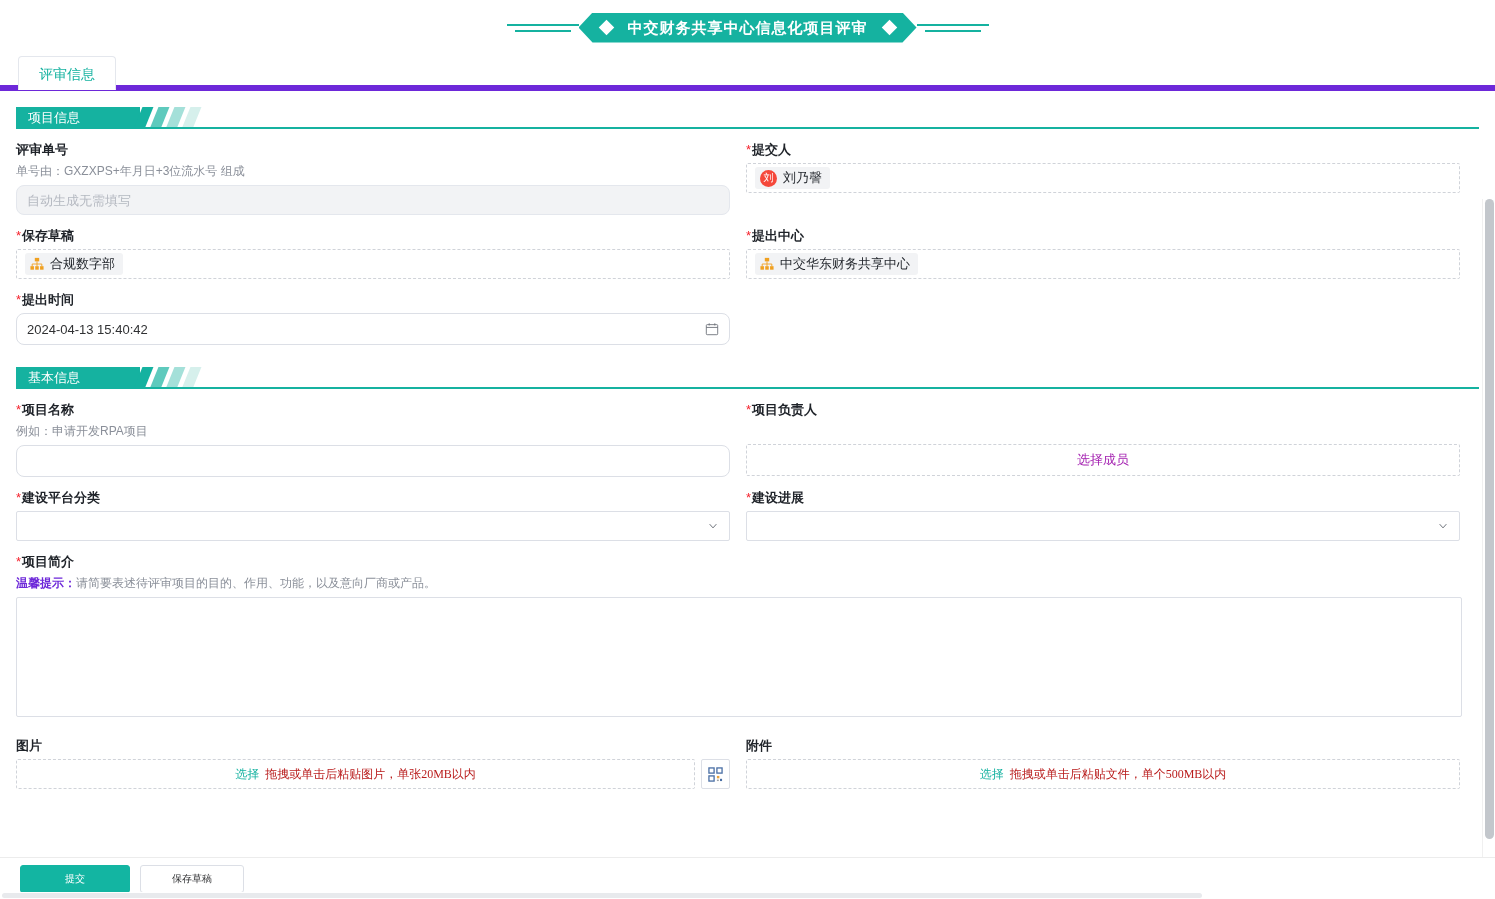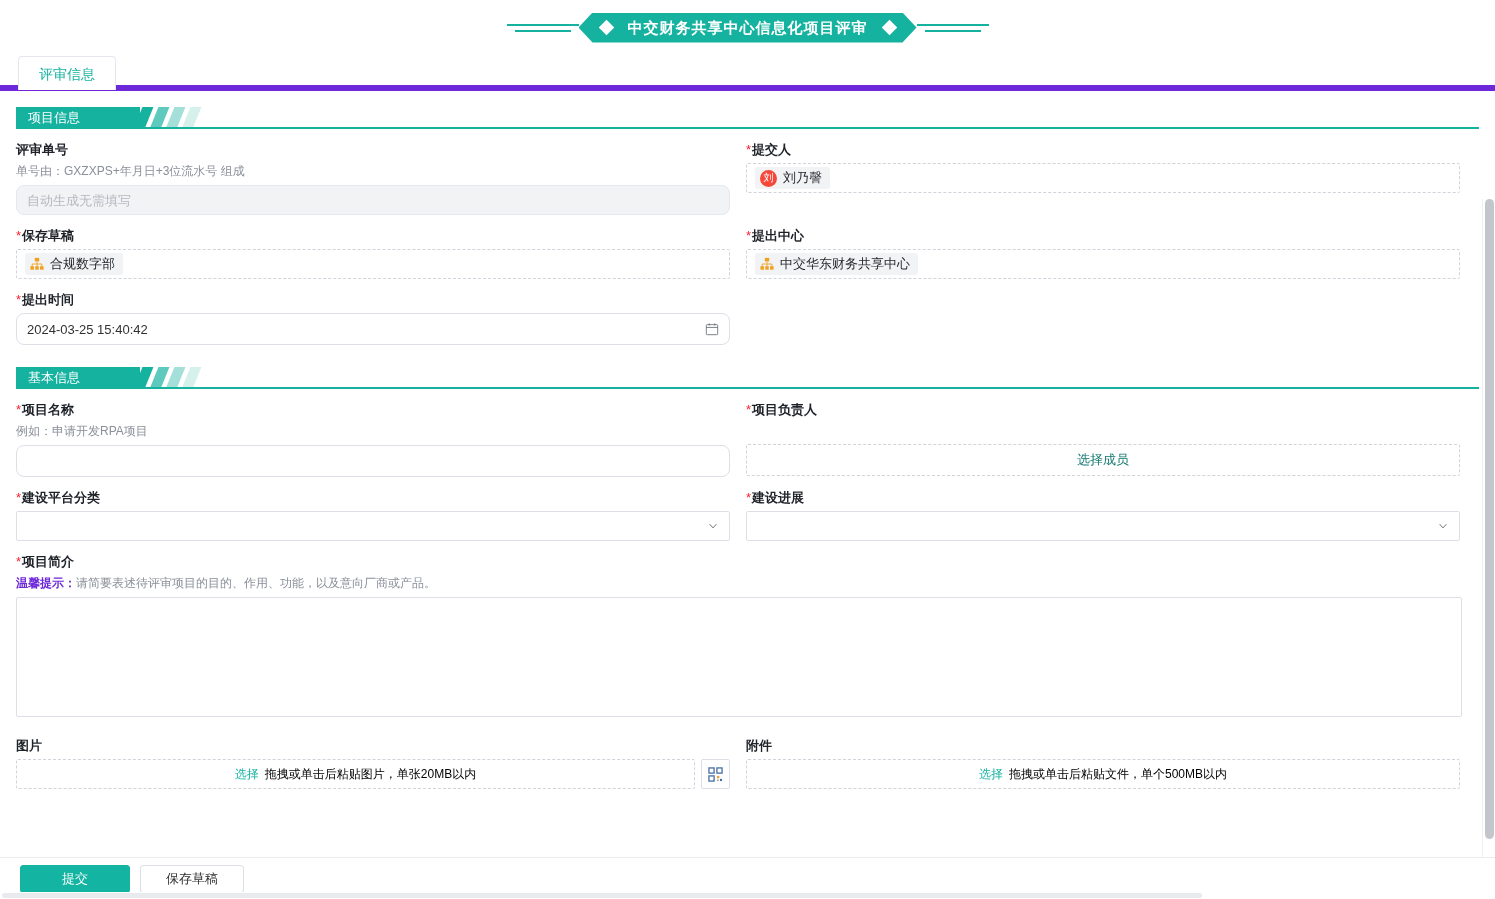--- a/index.html
+++ b/index.html
@@ -91,21 +91,21 @@
     border: 0; outline: 0; background: transparent; width: 100%;
     font-family: inherit; font-size: 13px; color: #303133;
   }
   .input input::placeholder { color: #b4b8c0; }
 
   .dashed {
     width: 100%; min-height: 30px; border: 1px dashed #d0d3d9; border-radius: 2px;
     background: #fff; display: flex; align-items: center; padding: 3px 8px;
   }
   .dashed.center { justify-content: center; }
-  .ph-center { font-size: 13px; color: #0f766e; }
+  .ph-center { font-size: 13px; color: #a21caf; }
 
   .chip {
     display: inline-flex; align-items: center; gap: 6px; background: #f2f3f5;
     border-radius: 3px; padding: 2px 8px 2px 5px; font-size: 13px; color: #1f2329;
     height: 22px;
   }
   .avatar {
     width: 17px; height: 17px; border-radius: 50%; background: #f5483b; color: #fff;
     font-size: 10px; display: flex; align-items: center; justify-content: center;
     flex: 0 0 auto;
@@ -125,36 +125,36 @@
     font-family: inherit; font-size: 13px; color: #303133; outline: none;
   }
 
   .upload-row { display: flex; gap: 6px; align-items: center; }
   .upload {
     flex: 1 1 auto; height: 30px; border: 1px dashed #d0d3d9; border-radius: 2px;
     display: flex; align-items: center; justify-content: center; gap: 6px;
     font-size: 12px; background: #fff; cursor: pointer;
   }
   .upload .pick { color: #15b2a0; }
-  .upload .tip { color: #000000; }
+  .upload .tip { color: #b91c1c; font-family: Liberation Serif, serif; }
   .qrbtn {
     width: 29px; height: 30px; border: 1px solid #dcdfe6; border-radius: 2px;
     background: #fff; display: flex; align-items: center; justify-content: center;
     cursor: pointer; flex: 0 0 auto;
   }
 
   
   .footer {
     position: absolute; left: 0; right: 0; bottom: 0; height: 42px;
     background: #fff; border-top: 1px solid #ececec;
     display: flex; align-items: center; gap: 10px; padding-left: 20px;
   }
   .btn {
     height: 28px; min-width: 64px; padding: 0 18px; border-radius: 3px;
-    font-size: 13px; font-family: inherit; cursor: pointer;
+    font-size: 10px; font-family: inherit; cursor: pointer;
     display: inline-flex; align-items: center; justify-content: center;
   }
   .btn.primary { background: #13b5a2; color: #fff; border: 1px solid #13b5a2; width: 110px; }
   .btn.ghost { background: #fff; color: #303133; border: 1px solid #dcdfe6; width: 104px; }
 
   
   .vscroll {
     position: absolute; right: 0; top: 92px; width: 13px; bottom: 44px;
     background: #fff; border-left: 1px solid #f0f0f0;
   }
@@ -281,21 +281,21 @@
         </div>
       </div>
 
       <div class="row">
         <div class="col">
           <div class="fld">
             <div class="lbl">
               <span class="req">*</span><span>提出时间</span>
             </div>
             <div class="input tall">
-              <span style="flex:1 1 auto;font-size:13px">2024-03-25 15:40:42</span>
+              <span style="flex:1 1 auto;font-size:13px">2024-04-13 15:40:42</span>
               <svg width="14" height="14" viewBox="0 0 16 16">
                 <rect x="1.5" y="3" width="13" height="11.5" rx="1" fill="none" stroke="#6b7078" stroke-width="1"></rect>
                 <path d="M1.5 6.2 H14.5" stroke="#6b7078" stroke-width="1"></path>
                 <path d="M4.8 1.5 V4 M11.2 1.5 V4" stroke="#6b7078" stroke-width="1"></path>
               </svg>
             </div>
           </div>
         </div>
         <div class="col"></div>
       </div>

